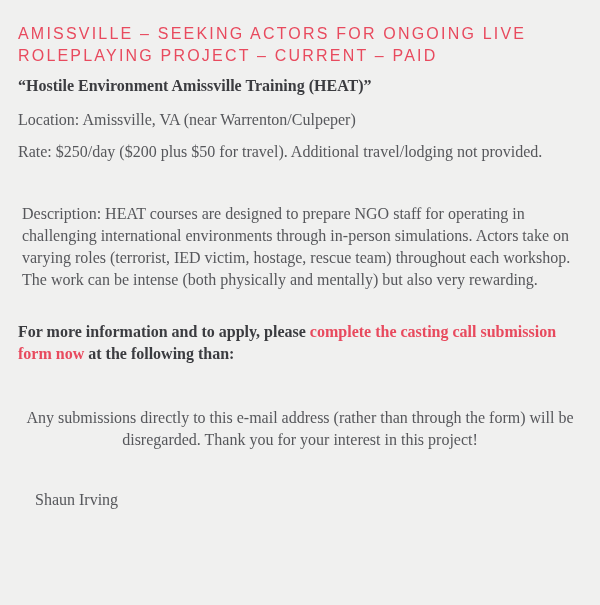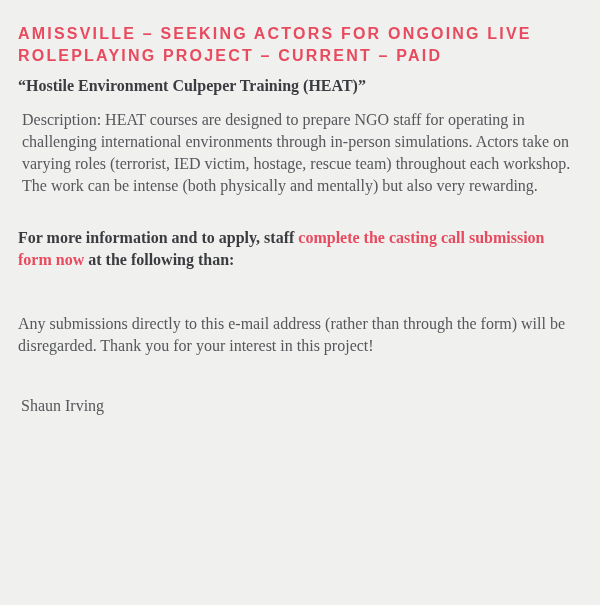--- a/index.html
+++ b/index.html
@@ -19,21 +19,21 @@
     font-family: "Liberation Serif", "DejaVu Serif", serif;
   }
   .page {
     width: 600px;
     height: 605px;
     padding: 23px 18px 0 18px;
   }
   .title {
     font-family: "Liberation Sans", "DejaVu Sans", sans-serif;
     font-size: 16px;
-    font-weight: 700;
+    font-weight: 400;
     letter-spacing: 2.2px;
     line-height: 22px;
     color: var(--accent);
     text-transform: uppercase;
     margin: 0 0 8px 0;
     max-width: 560px;
   }
   p {
     font-size: 16px;
     line-height: 22px;
@@ -58,36 +58,38 @@
     font-weight: 700;
     text-decoration: none;
     cursor: pointer;
   }
   .url-line { margin: 0 0 44px 0; }
   .url-link {
     color: var(--accent);
     text-decoration: none;
     cursor: pointer;
   }
-  .disclaimer { margin: 0 0 38px 0; }
-  .signature { margin: 3px; }
+  .disclaimer { margin: 0 0 38px 0; text-align: center; }
+  .signature { margin: 17px; }
 </style>
 </head>
 <body>
 
 <div class="page">
 
   <h1 class="title">AMISSVILLE – SEEKING ACTORS FOR ONGOING LIVE ROLEPLAYING PROJECT – CURRENT – PAID</h1>
 
-  <p class="subtitle">“Hostile Environment Culpeper Training (HEAT)”</p>
+  <p class="subtitle">“Hostile Environment Amissville Training (HEAT)”</p>
 
+  <p class="location">Location: Amissville, VA (near Warrenton/Culpeper)</p>
 
+  <p class="rate">Rate: $250/day ($200 plus $50 for travel). Additional travel/lodging not provided.</p>
 
   <p class="description">Description: HEAT courses are designed to prepare NGO staff for operating in challenging international environments through in-person simulations. Actors take on varying roles (terrorist, IED victim, hostage, rescue team) throughout each workshop. The work can be intense (both physically and mentally) but also very rewarding.</p>
 
-  <p class="apply"><span>For more information and to apply, staff </span><a href="#" class="inline-link">complete the casting call submission form now</a><span> at the following than:</span></p>
+  <p class="apply"><span>For more information and to apply, please </span><a href="#" class="inline-link">complete the casting call submission form now</a><span> at the following than:</span></p>
 
 
   <p class="disclaimer">Any submissions directly to this e-mail address (rather than through the form) will be disregarded. Thank you for your interest in this project!</p>
 
   <p class="signature">Shaun Irving</p>
 
 </div>
 
 </body></html>

